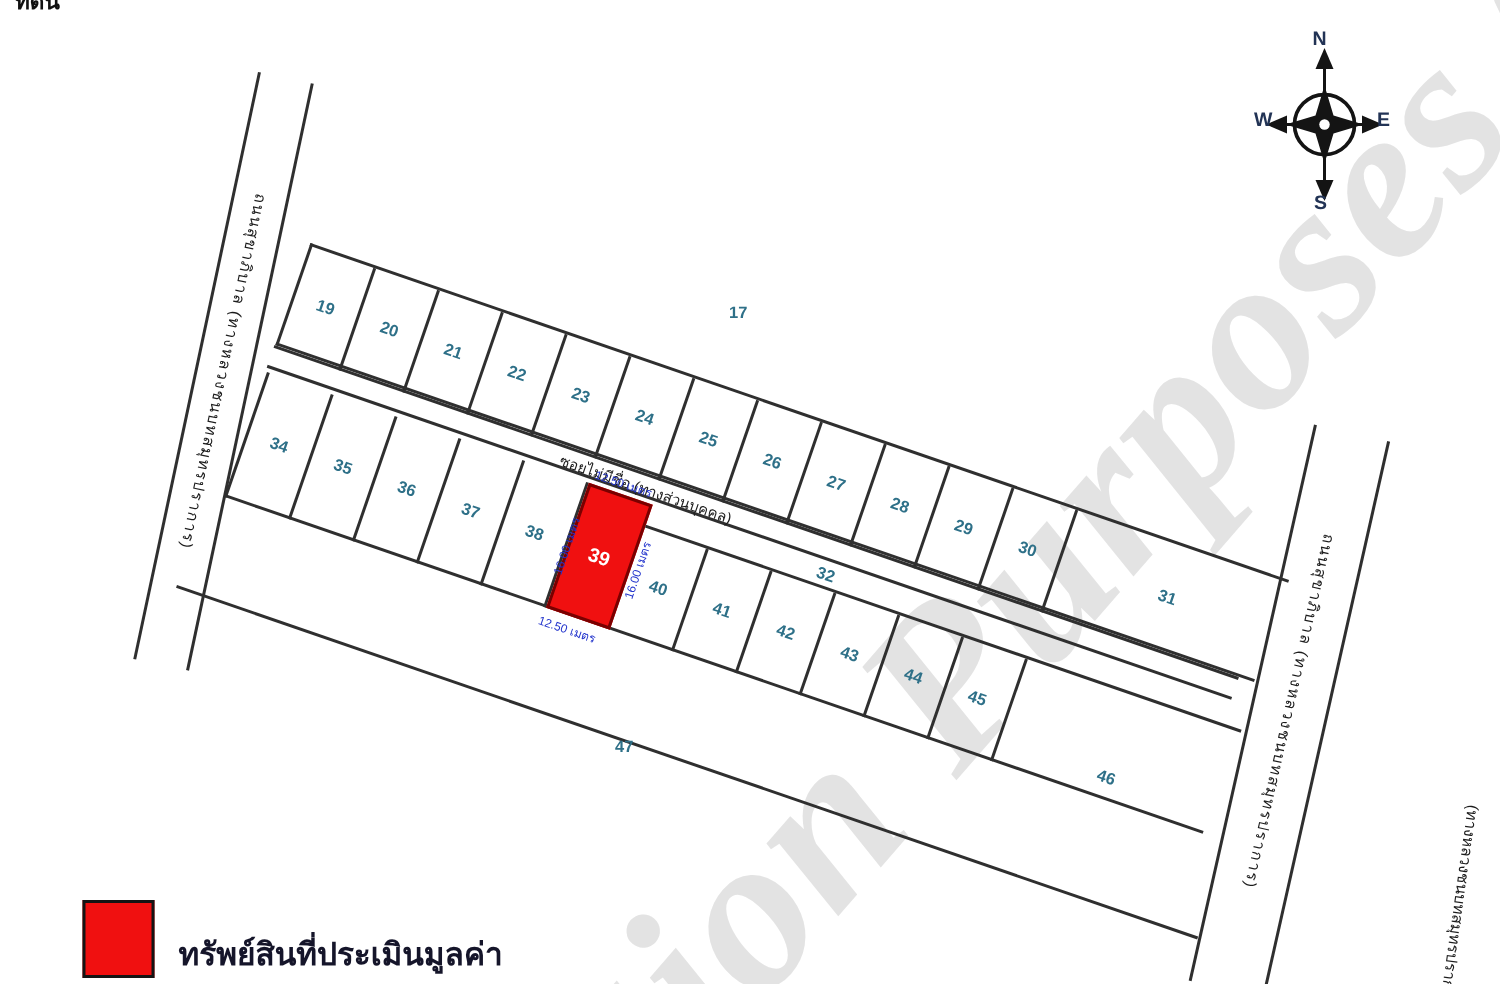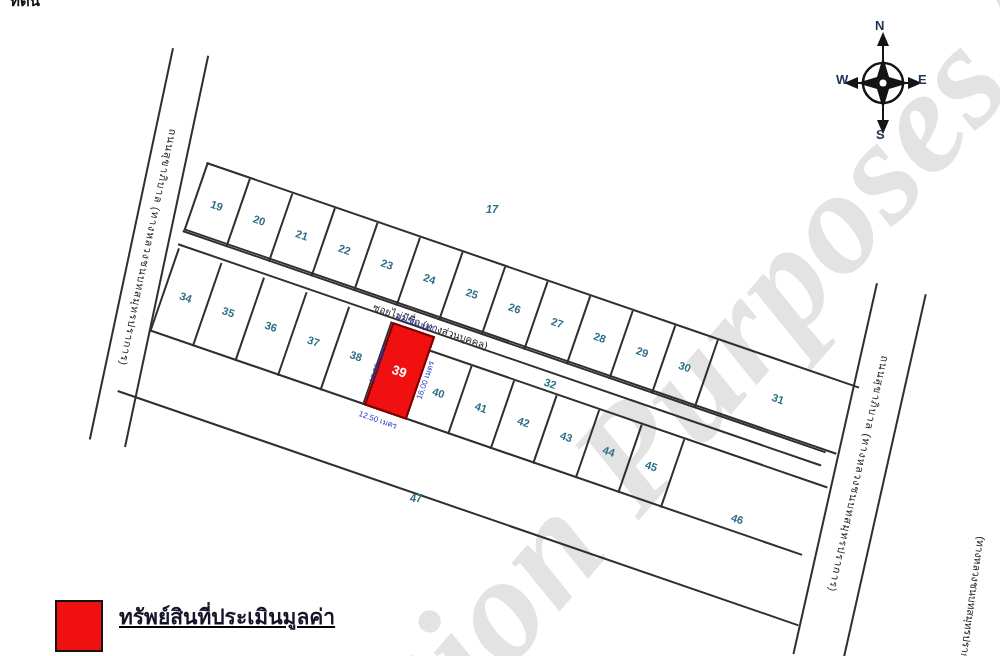--- a/index.html
+++ b/index.html
@@ -15,21 +15,21 @@
     font-size:148px;letter-spacing:2px;color:#c8c8c8;opacity:.5;white-space:nowrap;
   }
   
   .band{position:absolute;z-index:2;box-sizing:border-box;}
   .rot19{transform:rotate(19deg);transform-origin:left top;}
   .cell{
     position:absolute;box-sizing:border-box;border-right:2px solid #2f2f2f;
     display:flex;align-items:center;justify-content:center;
   }
   .plotnum{font-size:11px;font-weight:bold;color:#2e7088;}
-  .standalone-num{position:absolute;z-index:2;font-size:11px;font-weight:bold;color:#2e7088;font-style:italic;}
+  .standalone-num{position:absolute;z-index:2;font-size:11px;font-weight:bold;color:#2e7088;}
   
   #band1{left:207px;top:162px;width:690px;height:72px;
     border-top:2px solid #2f2f2f;border-bottom:2px solid #2f2f2f;border-left:2px solid #2f2f2f;}
   
   #soi{left:183px;top:230px;width:680px;height:16px;
     border-top:2px solid #2f2f2f;border-bottom:2px solid #2f2f2f;}
   #soi .roadlabel{
     position:absolute;left:205px;top:1px;font-size:10px;color:#1c1c1c;white-space:nowrap;
   }
   
@@ -62,21 +62,21 @@
   .cornerlabel{position:absolute;left:964px;top:536px;z-index:2;writing-mode:vertical-rl;
     font-size:10.5px;color:#1c1c1c;white-space:nowrap;transform:rotate(8deg);}
   
   #compass{position:absolute;left:838px;top:20px;width:90px;height:122px;z-index:3;}
   #compass .letter{position:absolute;font-size:13px;font-weight:bold;color:#223355;}
   #compass .n{left:37px;top:-2px;}
   #compass .s{left:38px;top:107px;}
   #compass .w{left:-2px;top:52px;}
   #compass .e{left:80px;top:52px;}
   
-  #legend{position:absolute;left:55px;top:600px;z-index:3;display:flex;align-items:flex-start;text-decoration:underline;}
+  #legend{position:absolute;left:55px;top:600px;z-index:3;display:flex;align-items:flex-end;}
   #legend .swatch{width:44px;height:48px;background:#f01010;border:2.5px solid #141414;}
   #legend .caption{margin-left:16px;font-size:21px;font-weight:bold;color:#15152a;}
   
   #title-stub{position:absolute;left:10px;top:-11px;z-index:3;font-size:15px;font-weight:bold;color:#111;}
 </style>
 </head>
 <body>
 
 <div class="watermark">For Valuation Purposes Only</div>
 

